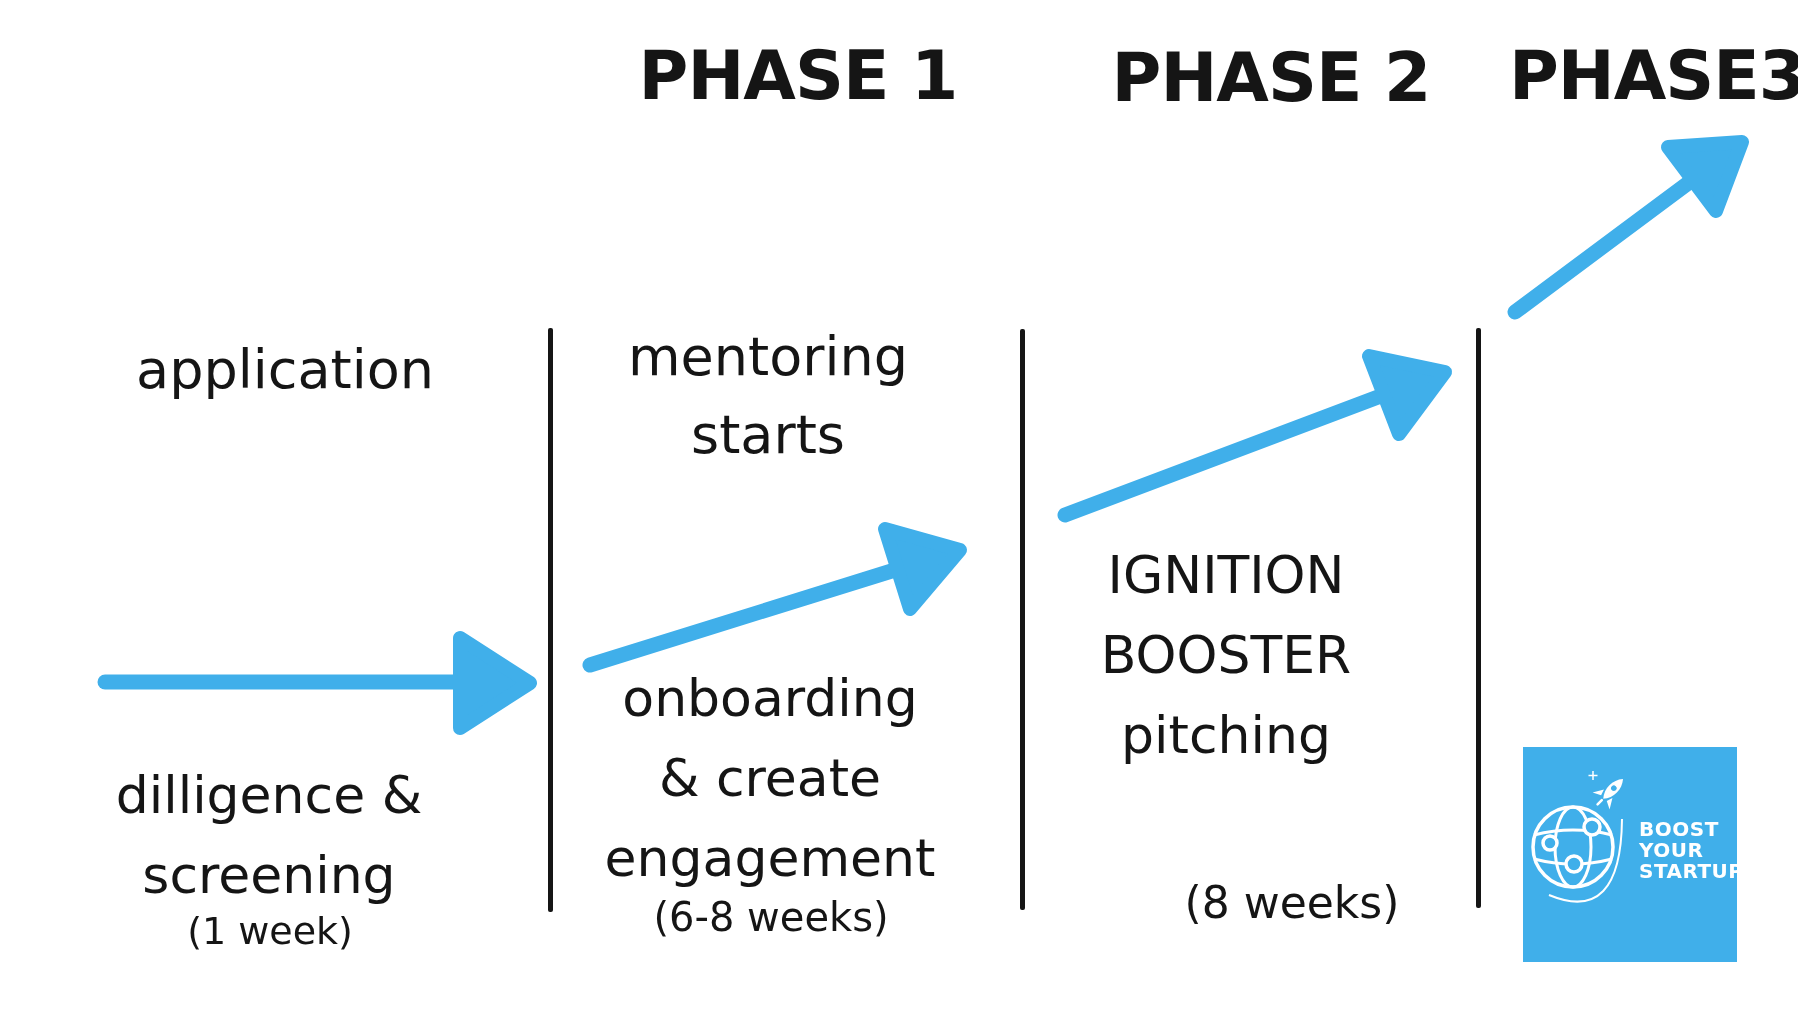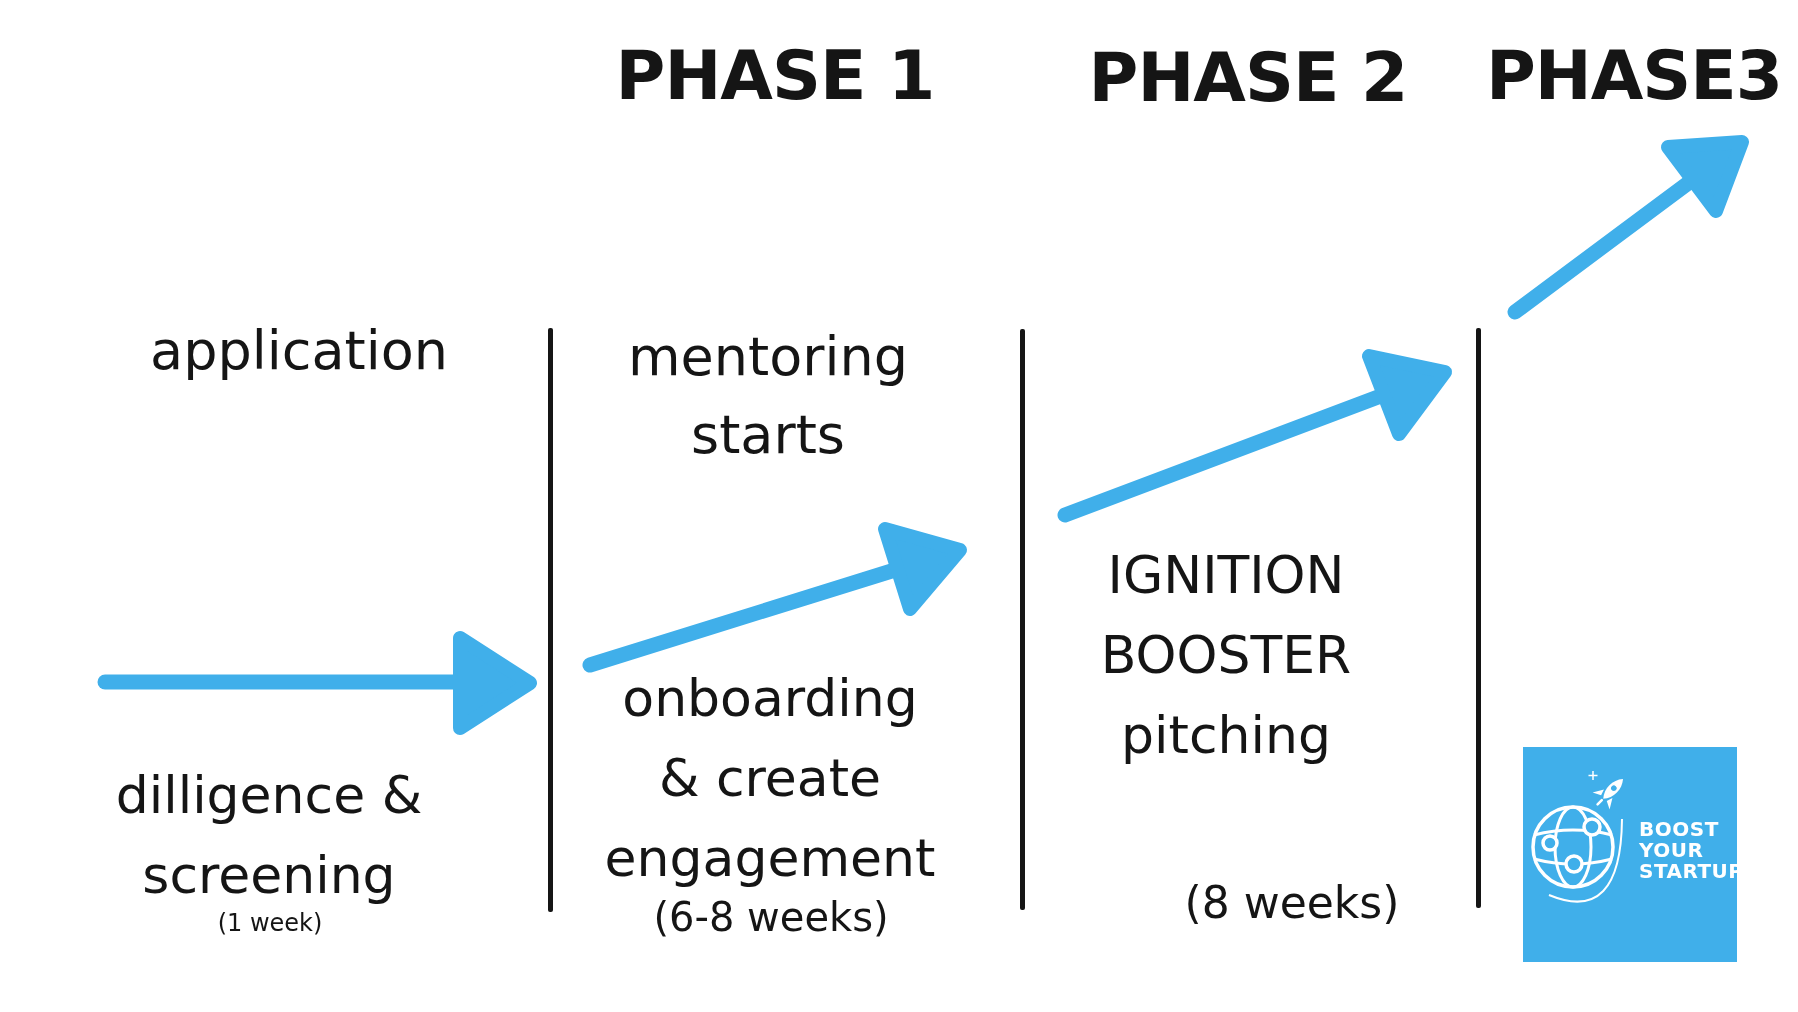--- a/index.html
+++ b/index.html
@@ -16,20 +16,21 @@
     color:var(--ink);
   }
   .phase-header{
     position:absolute;
     transform:translateX(-50%);
     font-size:68px;
     font-weight:bold;
     letter-spacing:-1px;
     white-space:nowrap;
     color:var(--ink);
+    margin-left:23px;
   }
   .ph1{left:775px;top:36px;}
   .ph2{left:1248px;top:38px;}
   .ph3{left:1634px;top:36px;}
   .divider{
     position:absolute;
     width:5px;
     background:var(--ink);
     border-radius:2px;
   }
@@ -38,23 +39,23 @@
   .d3{left:1476px;top:328px;height:580px;}
   .txt{
     position:absolute;
     transform:translateX(-50%);
     text-align:center;
     white-space:nowrap;
     color:var(--ink);
   }
   .big{font-size:54px;line-height:1.45;}
   .main{font-size:52px;line-height:1.54;}
-  .dur{font-size:24px;line-height:1.25;}
+  .dur{font-size:38px;line-height:1.25;}
   .sub{font-size:40px;line-height:1.3;}
-  .s1-top{left:285px;top:312px;margin-left:14px;}
+  .s1-top{left:285px;top:331px;}
   .s1-main{left:269px;top:755px;}
   .s1-dur{left:270px;top:908px;}
   .s2-top{left:768px;top:318px;}
   .s2-main{left:770px;top:658px;}
   .s2-dur{left:771px;top:892px;font-size:40px;}
   .s3-main{left:1226px;top:535px;}
   .s3-sub{left:1228px;top:777px;}
   .s3-dur{left:1292px;top:875px;font-size:44px;text-align:right;}
   .s4-top{left:1635px;top:529px;}
   .arrows{

